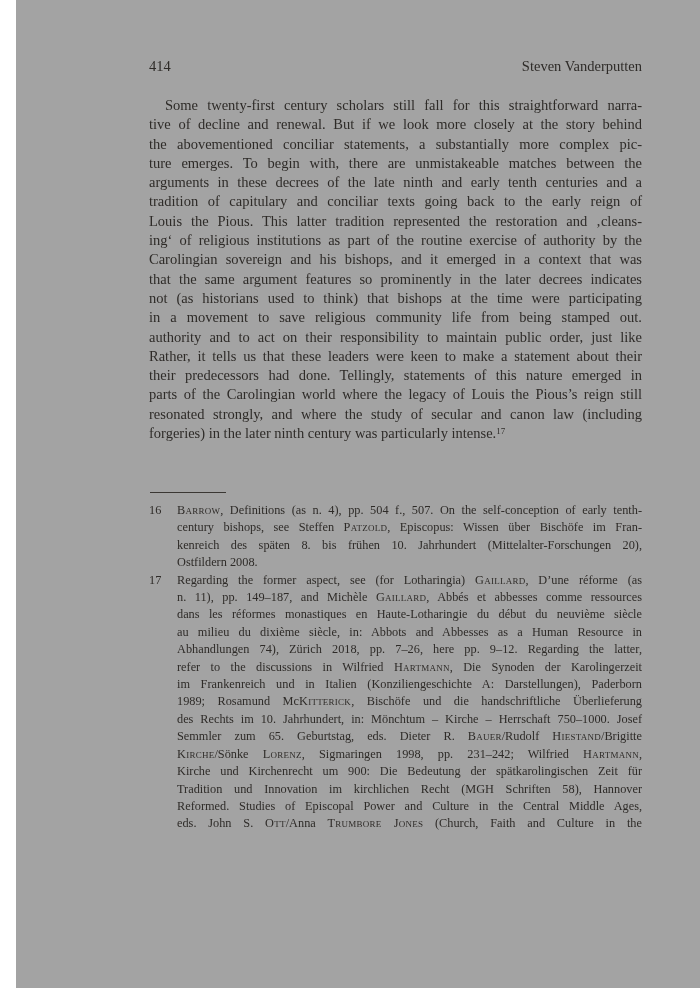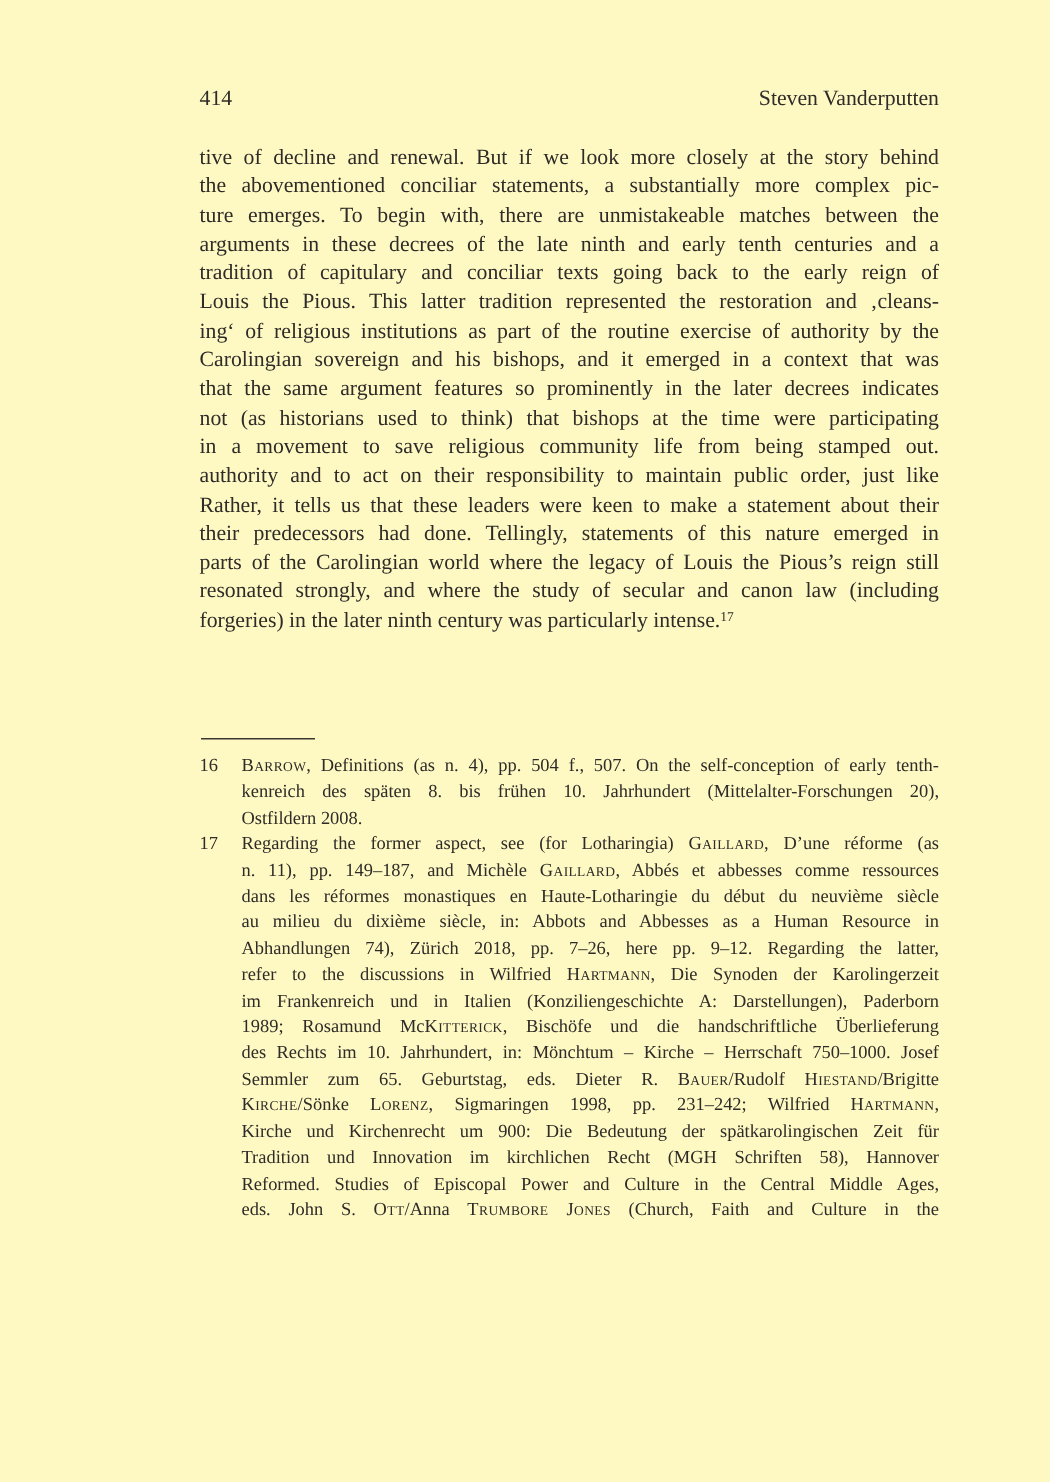--- a/index.html
+++ b/index.html
@@ -4,21 +4,21 @@
 <style>
   * { margin: 0; padding: 0; box-sizing: border-box; }
   html, body { background: #ffffff; }
   body {
     width: 700px; height: 988px;
     overflow: hidden;
     position: relative;
     font-family: "Liberation Serif", serif;
     color: #2e2b28;
   }
-  .page { position: absolute; inset: 0; background: #fef9c3; }
+  .page { position: absolute; inset: 0; background: #a3a3a3; margin-left: 16px; }
 
   
   .header {
     position: absolute; left: 133px; top: 58px; width: 493px;
     font-size: 14.5px; line-height: 17px;
   }
   .pagenum { position: absolute; left: 0; top: 0; }
   .running-head { display: block; text-align: right; }
 
   
@@ -58,20 +58,21 @@
 <body>
 
 <div class="page">
 
   <div class="header">
     <span class="pagenum">414</span>
     <span class="running-head">Steven Vanderputten</span>
   </div>
 
   <div class="bodytext">
+      <div class="line indent">Some twenty-first century scholars still fall for this straightforward narra-</div>
       <div class="line">tive of decline and renewal. But if we look more closely at the story behind</div>
       <div class="line">the abovementioned conciliar statements, a substantially more complex pic-</div>
       <div class="line">ture emerges. To begin with, there are unmistakeable matches between the</div>
       <div class="line">arguments in these decrees of the late ninth and early tenth centuries and a</div>
       <div class="line">tradition of capitulary and conciliar texts going back to the early reign of</div>
       <div class="line">Louis the Pious. This latter tradition represented the restoration and ‚cleans-</div>
       <div class="line">ing‘ of religious institutions as part of the routine exercise of authority by the</div>
       <div class="line">Carolingian sovereign and his bishops, and it emerged in a context that was</div>
       <div class="line">that the same argument features so prominently in the later decrees indicates</div>
       <div class="line">not (as historians used to think) that bishops at the time were participating</div>
@@ -85,20 +86,21 @@
     </div>
 
   <div class="fn-rule"></div>
 
   <div class="footnotes">
       <div class="footnote">
         <div class="fnline first">
           <span class="fn-num">16</span>
           <span class="fn-text"><span class="sc">Barrow</span>, Definitions (as n. 4), pp. 504 f., 507. On the self-conception of early tenth-</span>
         </div>
+        <div class="fnline cont">century bishops, see Steffen <span class="sc">Patzold</span>, Episcopus: Wissen über Bischöfe im Fran-</div>
         <div class="fnline cont">kenreich des späten 8. bis frühen 10. Jahrhundert (Mittelalter-Forschungen 20),</div>
         <div class="fnline cont flush">Ostfildern 2008.</div>
       </div>
       <div class="footnote">
         <div class="fnline first">
           <span class="fn-num">17</span>
           <span class="fn-text">Regarding the former aspect, see (for Lotharingia) <span class="sc">Gaillard</span>, D’une réforme (as</span>
         </div>
         <div class="fnline cont">n. 11), pp. 149–187, and Michèle <span class="sc">Gaillard</span>, Abbés et abbesses comme ressources</div>
         <div class="fnline cont">dans les réformes monastiques en Haute-Lotharingie du début du neuvième siècle</div>

